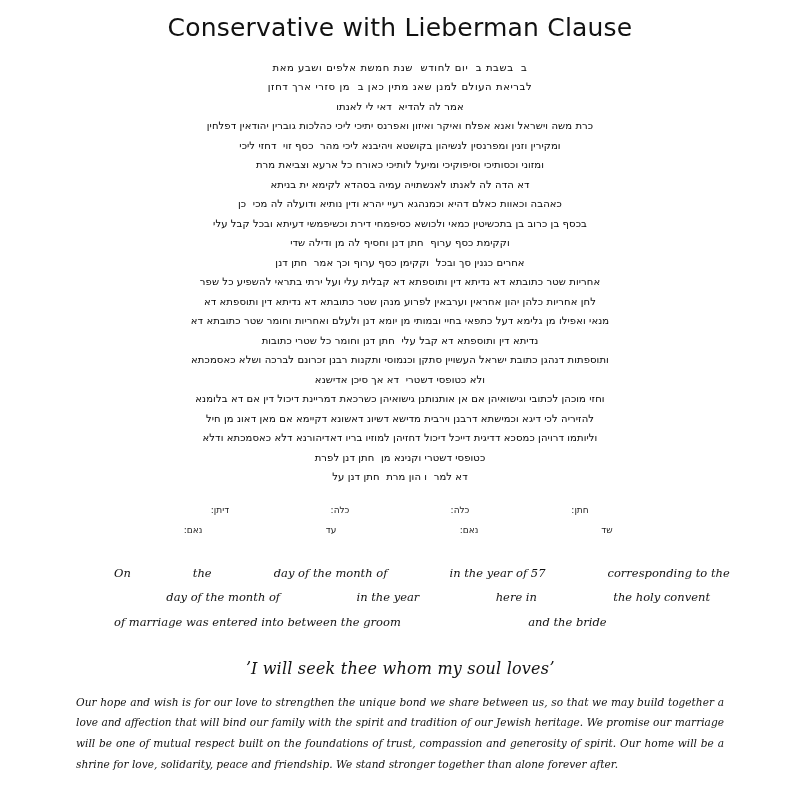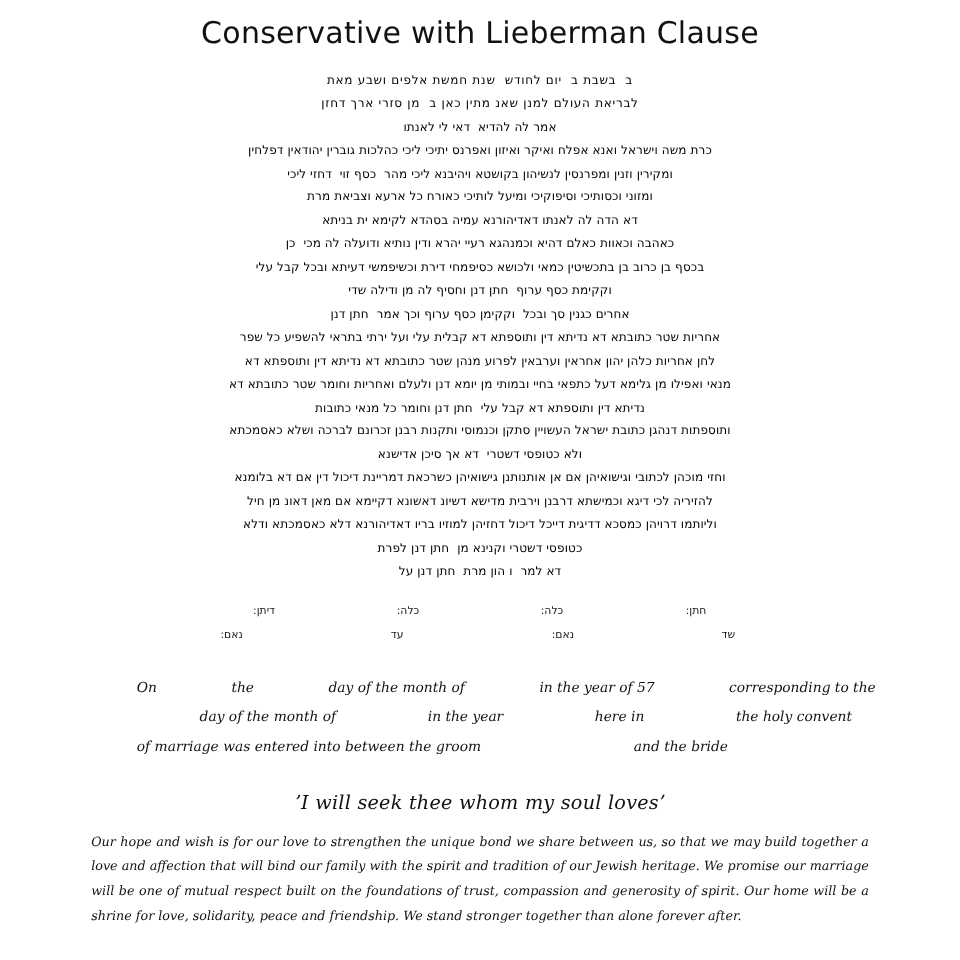--- a/index.html
+++ b/index.html
@@ -130,29 +130,29 @@
 
   <div class="doc-title">Conservative with Lieberman Clause</div>
 
   <div class="hebrew-block">
     <span class="hebrew-line wide">ב  בשבת ב  יום לחודש  שנת חמשת אלפים ושבע מאת</span>
     <span class="hebrew-line wide">לבריאת העולם למנן שאנ מתין כאן ב  מן סזרי ארך דחזן</span>
     <span class="hebrew-line center-narrow">אמר לה להדיא  דאי לי לאנתו</span>
     <span class="hebrew-line">כרת משה וישראל ואנא אפלח ואיקר ואיזון ואפרנס יתיכי ליכי כהלכות גוברין יהודאין דפלחין</span>
     <span class="hebrew-line">ומקירין וזנין ומפרנסין לנשיהון בקושטא ויהיבנא ליכי מהר  כסף זוי  דחזי ליכי</span>
     <span class="hebrew-line">ומזוני וכסותיכי וסיפוקיכי ומיעל לותיכי כאורח כל ארעא וצביאת מרת</span>
-    <span class="hebrew-line">דא הדה לה לאנתו דאדיהורנא עמיה בסהדא לקימא ית בניתא</span>
+    <span class="hebrew-line">דא הדה לה לאנתו לאנשתויה עמיה בסהדא לקימא ית בניתא</span>
     <span class="hebrew-line">כאהבה וכאוות כאלם דהיא וכמנהגא רעיי יהרא ודין נותיא ודועלה לה מכי  כן</span>
     <span class="hebrew-line">בכסף בן כרוב בן בתכשיטין כמאי ולכושא כסיפמחי דירת וכשיפמשי דעיתא ובכל קבל עלי</span>
     <span class="hebrew-line center-narrow">וקקימת כסף ערוף  חתן דנן וחסיף לה מן ודילה שדי</span>
     <span class="hebrew-line center-narrow">אחרים כגנין סך ובכל  וקקימן כסף ערוף וכך אמר  חתן דנן</span>
     <span class="hebrew-line">אחריות שטר כתובתא דא נדיתא דין ותוספתא דא קבלית עלי ועל ירתי בתראי להשפיע כל שפר</span>
     <span class="hebrew-line">לחן אחריות כלהן יהון אחראין וערבאין לפרוע מנהן שטר כתובתא דא נדיתא דין ותוספתא דא</span>
     <span class="hebrew-line">מנאי ואפילו מן גלימא דעל כתפאי בחיי ובמותי מן יומא דנן ולעלם ואחריות וחומר שטר כתובתא דא</span>
-    <span class="hebrew-line center-narrow">נדיתא דין ותוספתא דא קבל עלי  חתן דנן וחומר כל מנאי כתובות</span>
+    <span class="hebrew-line center-narrow">נדיתא דין ותוספתא דא קבל עלי  חתן דנן וחומר כל שטרי כתובות</span>
     <span class="hebrew-line">ותוספתות דנהגן כתובת ישראל העשויין סתקן וכנמוסי ותקנות רבנן זכרונם לברכה ושלא כאסמכתא</span>
     <span class="hebrew-line center-narrow">ולא כטופסי דשטרי  דא אך סיכן אדישנא</span>
     <span class="hebrew-line">וחזי מוכהן לכתובי וגישואיהן אם אן אותנותנן גישואיהן כשרכאת דמריינת דיכול דין אם דא בלומנא</span>
     <span class="hebrew-line">להזיריה לכי דיגא וכמישתא דרבנן וירבית מדישא דשיונ דאשונא דקיימא אם מאן דאונ מן חיל</span>
     <span class="hebrew-line">וליותמו דרויהן כמסכא דדיגית דייכל דיכול דחזיהן למוזיו בריו דאדיהורנא דלא כאסמכתא ודלא</span>
     <span class="hebrew-line center-narrow">כטופסי דשטרי וקנינא מן  חתן דנן לפרת</span>
     <span class="hebrew-line center-narrow">דא למר  ו הון מרת  חתן דנן על</span>
   </div>
 
   <div class="heb-sig-row">

